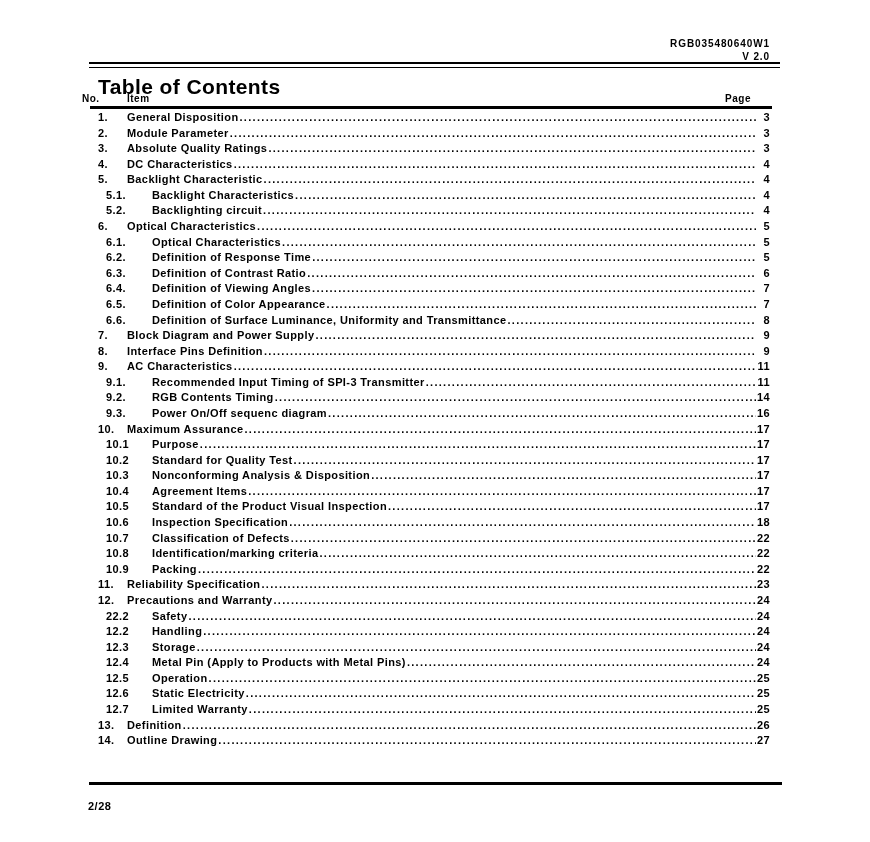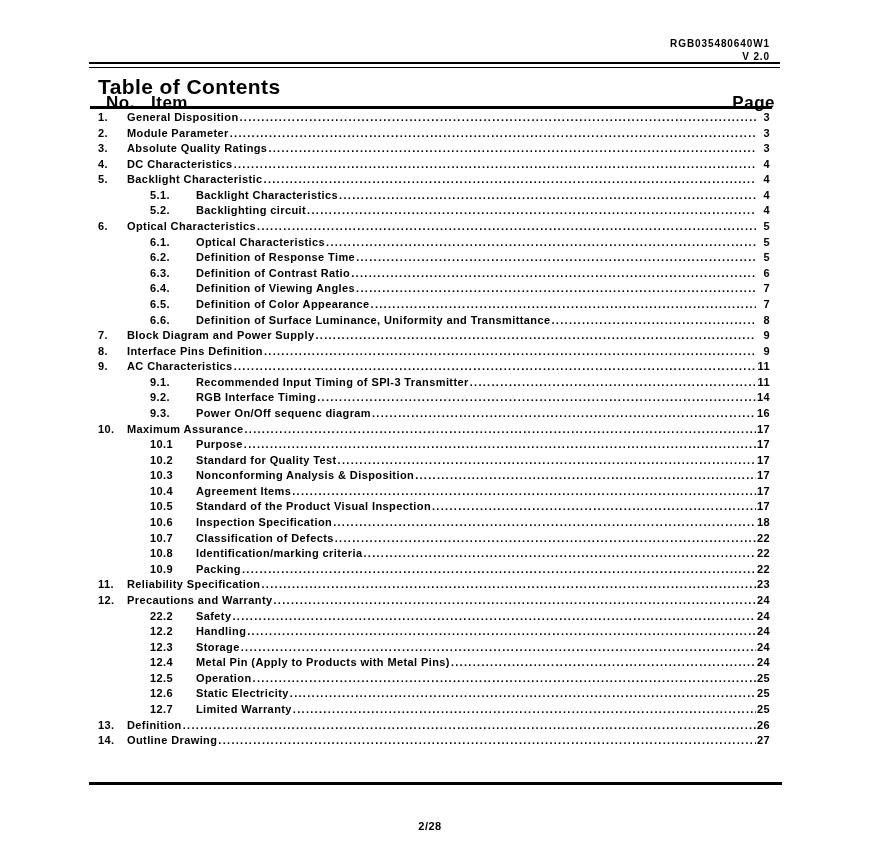--- a/index.html
+++ b/index.html
@@ -45,25 +45,25 @@
     position: absolute;
     left: 98px;
     top: 75px;
     font-size: 21px;
     letter-spacing: 0.4px;
   }
 
   
   .col-header {
     position: absolute;
-    left: 96px;
+    left: 72px;
     top: 93px;
     width: 684px;
     height: 14px;
-    font-size: 17px;
+    font-size: 10px;
     letter-spacing: 0.5px;
   }
   .col-no   { position: absolute; left: 10px; }
   .col-item { position: absolute; left: 55px; }
   .col-page { position: absolute; right: 5px; }
 
   .thick-rule {
     position: absolute;
     left: 90px;
     top: 106px;
@@ -82,21 +82,21 @@
     display: flex;
     align-items: baseline;
     height: 15.58px;
     font-size: 11px;
     letter-spacing: 0.4px;
     padding-right: 2px;
     white-space: nowrap;
   }
   .toc-row .num { flex: none; }
   .level-1 .num { margin-left: 10px; width: 29px; }
-  .level-2 .num { margin-left: 62px; width: 46px; }
+  .level-2 .num { margin-left: 18px; width: 46px; }
   .toc-row .label { flex: none; }
   .toc-row .dots {
     flex: 1 1 auto;
     overflow: hidden;
     white-space: nowrap;
     margin: 0 1px;
     min-width: 8px;
   }
   .toc-row .dots::after {
     content: "......................................................................................................................................................................................................................";
@@ -112,23 +112,23 @@
   .footer-rule {
     position: absolute;
     left: 89px;
     top: 782px;
     width: 693px;
     border-top: 3px solid #000;
   }
   .footer-page {
     position: absolute;
     left: 88px;
-    top: 820px;
+    top: 800px;
     width: 684px;
-    text-align: center;
+    text-align: left;
     font-size: 11px;
     letter-spacing: 0.5px;
   }
 </style>
 </head>
 <body>
 
 <div>
 
   <div class="doc-header">
@@ -252,21 +252,21 @@
     <span class="page">11</span>
   </div>
       <div class="toc-row level-2">
     <span class="num">9.1.</span>
     <span class="label">Recommended Input Timing of SPI-3 Transmitter</span>
     <span class="dots"></span>
     <span class="page">11</span>
   </div>
       <div class="toc-row level-2">
     <span class="num">9.2.</span>
-    <span class="label">RGB Interface Timing</span>
+    <span class="label">RGB Contents Timing</span>
     <span class="dots"></span>
     <span class="page">14</span>
   </div>
       <div class="toc-row level-2">
     <span class="num">9.3.</span>
     <span class="label">Power On/Off sequenc diagram</span>
     <span class="dots"></span>
     <span class="page">16</span>
   </div>
       <div class="toc-row level-1">

